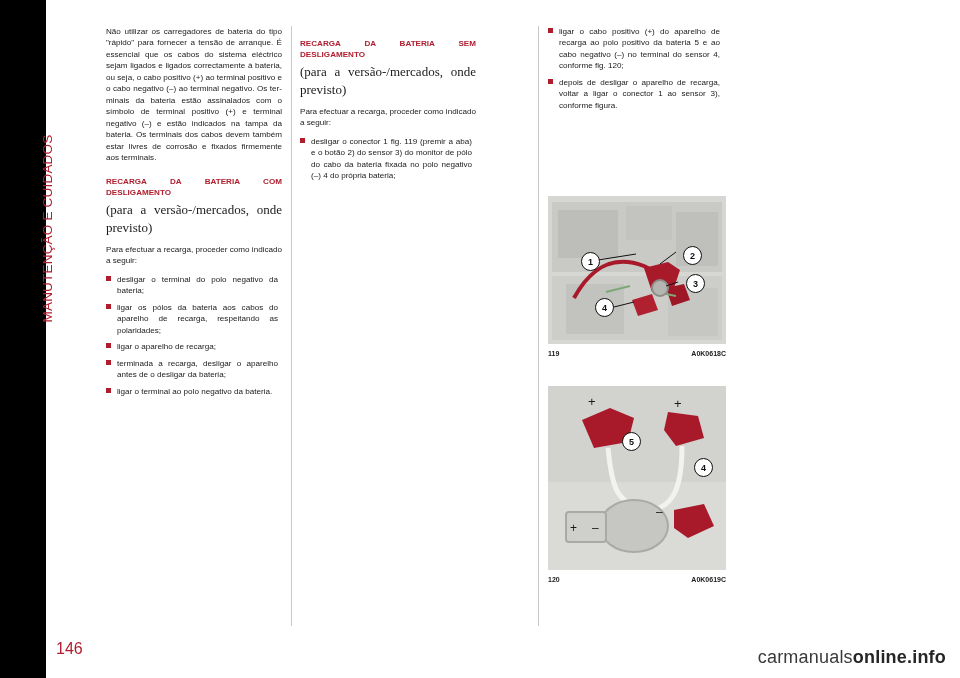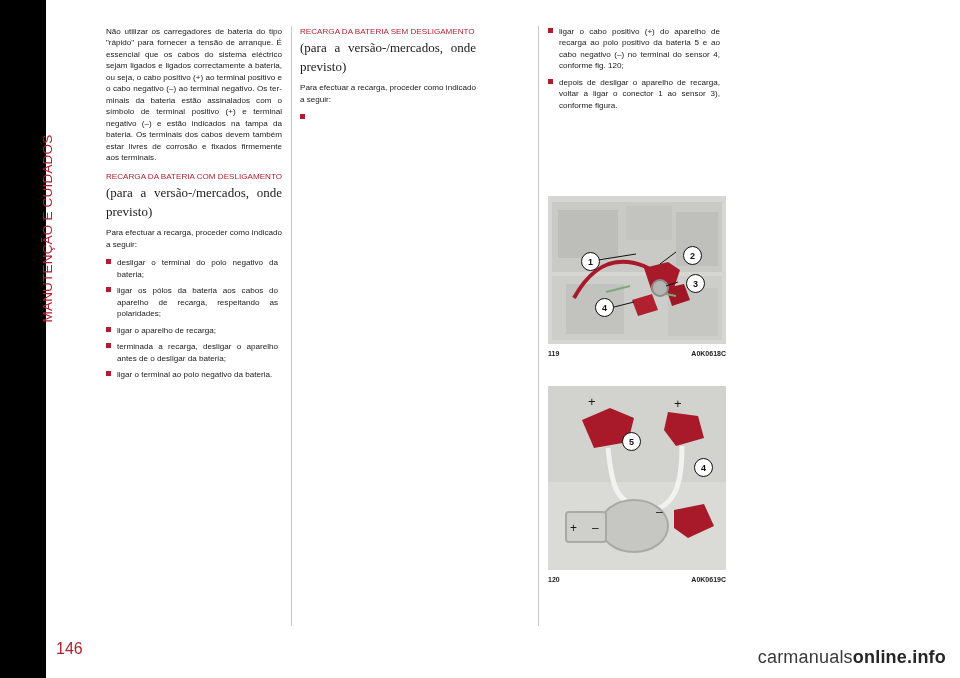--- a/index.html
+++ b/index.html
@@ -51,21 +51,21 @@
   .col2{left:300px;width:176px;}
   .col3{left:548px;width:176px;}
   .colsep{
     position:absolute;top:26px;width:1px;height:600px;background:#c9c9c9;
   }
   .sep1{left:291px;}
   .sep2{left:538px;}
 
   p{margin:0 0 7px 0;}
   .heading{
-    color:#b01e2e;font-weight:400;font-size:8.1px;margin:0 0 2px 0;
+    color:#b01e2e;font-weight:700;font-size:8.1px;margin:12px 0 2px 0;
   }
   .sub{font-size:13px;margin:0 0 6px 0;font-family:Liberation Serif, serif;}
   .bullet{position:relative;padding-left:11px;margin:0 4px 5px 0;}
   .bullet .sq{
     position:absolute;left:0;top:2px;width:5px;height:5px;background:#b01e2e;
   }
 
   
   .fig{
     position:absolute;
@@ -128,20 +128,21 @@
       <span>ligar o terminal ao polo negativo da bateria.</span>
     </div>
   </div>
 
   <div class="col col2">
     <p class="heading">RECARGA DA BATERIA SEM DESLIGAMENTO</p>
     <p class="sub">(para a versão-/mercados, onde previsto)</p>
     <p>Para efectuar a recarga, proceder como indicado a seguir:</p>
     <div class="bullet">
       <span class="sq"></span>
+      <span>desligar o conector 1 fig. 119 (premir a aba) e o botão 2) do sensor 3) do monitor de pólo do cabo da bateria ﬁxada no polo negativo (–) 4 do própria bateria;</span>
     </div>
   </div>
 
   <div class="col col3">
     <div class="bullet">
       <span class="sq"></span>
       <span>ligar o cabo positivo (+) do aparelho de recarga ao polo positivo da bateria 5 e ao cabo negativo (–) no terminal do sensor 4, conforme fig. 120;</span>
     </div>
     <div class="bullet">
       <span class="sq"></span>

